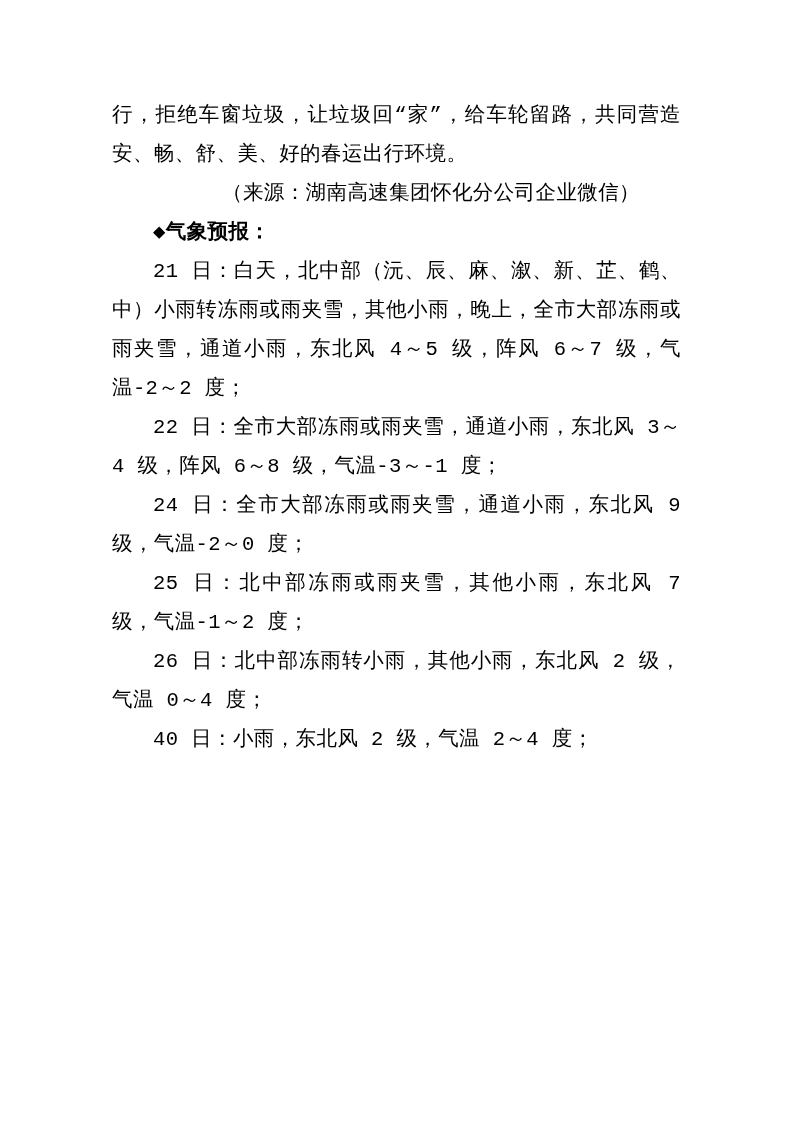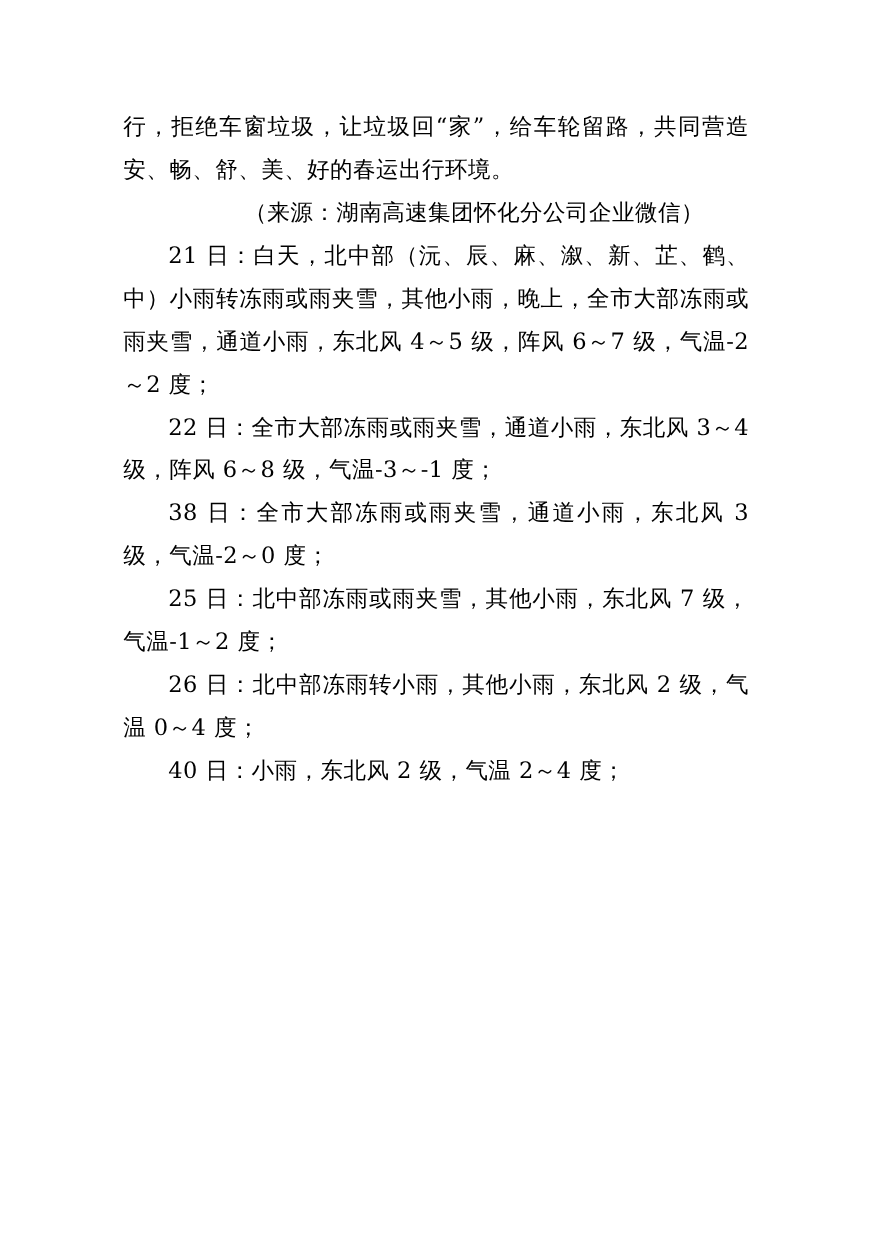--- a/index.html
+++ b/index.html
@@ -13,20 +13,21 @@
     font-family: "DejaVu Serif", "Liberation Serif", serif;
     color: #000000;
     overflow: hidden;
   }
   .page {
     position: relative;
     width: 793px;
     height: 950px;
     box-sizing: border-box;
     padding: 96px 112px 40px 112px;
+    font-family: Liberation Mono, monospace;
   }
   .doc-body {
     font-size: 20.5px;
     line-height: 39px;
     text-align: justify;
     text-justify: inter-ideograph;
     letter-spacing: 0.4px;
   }
   p {
     margin: 0;
@@ -57,28 +58,29 @@
 <body>
 
 <div class="page">
   <div class="doc-body">
 
     <p class="para-noindent">行，拒绝车窗垃圾，让垃圾回“家”，给车轮留路，共同营造安、畅、舒、美、好的春运出行环境。</p>
 
     <p class="source-line">（来源：湖南高速集团怀化分公司企业微信）</p>
 
 
+    <p class="sub-head">◆气象预报：</p>
 
 
     <p class="para">21 日：白天，北中部（沅、辰、麻、溆、新、芷、鹤、中）小雨转冻雨或雨夹雪，其他小雨，晚上，全市大部冻雨或雨夹雪，通道小雨，东北风 4～5 级，阵风 6～7 级，气温-2～2 度；</p>
 
     <p class="para">22 日：全市大部冻雨或雨夹雪，通道小雨，东北风 3～4 级，阵风 6～8 级，气温-3～-1 度；</p>
 
 
-    <p class="para">38 日：全市大部冻雨或雨夹雪，通道小雨，东北风 3 级，气温-2～0 度；</p>
+    <p class="para">24 日：全市大部冻雨或雨夹雪，通道小雨，东北风 9 级，气温-2～0 度；</p>
 
     <p class="para">25 日：北中部冻雨或雨夹雪，其他小雨，东北风 7 级，气温-1～2 度；</p>
 
     <p class="para">26 日：北中部冻雨转小雨，其他小雨，东北风 2 级，气温 0～4 度；</p>
 
     <p class="para">40 日：小雨，东北风 2 级，气温 2～4 度；</p>
 
   </div>
 </div>
 

